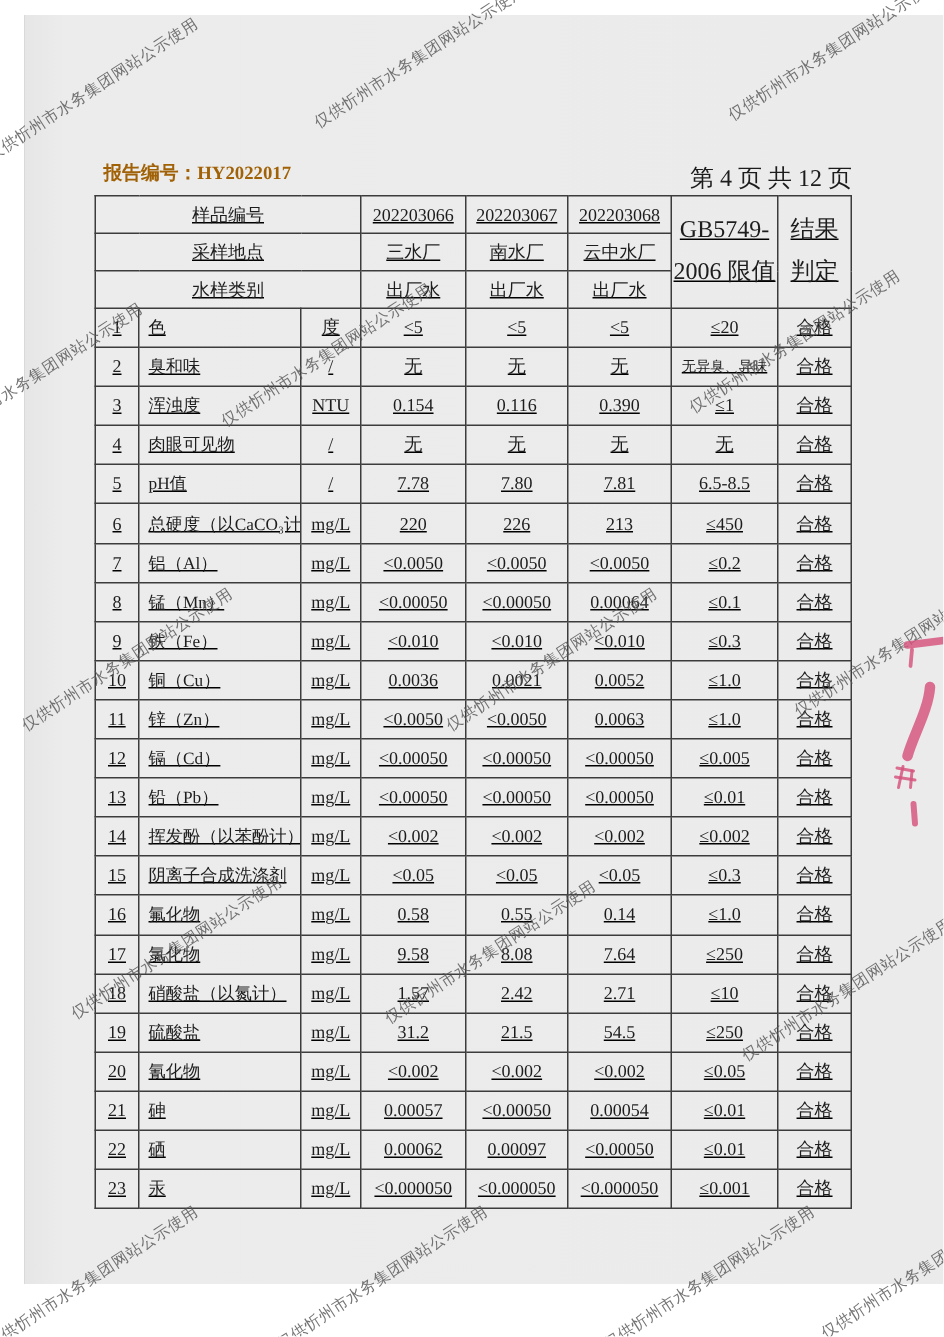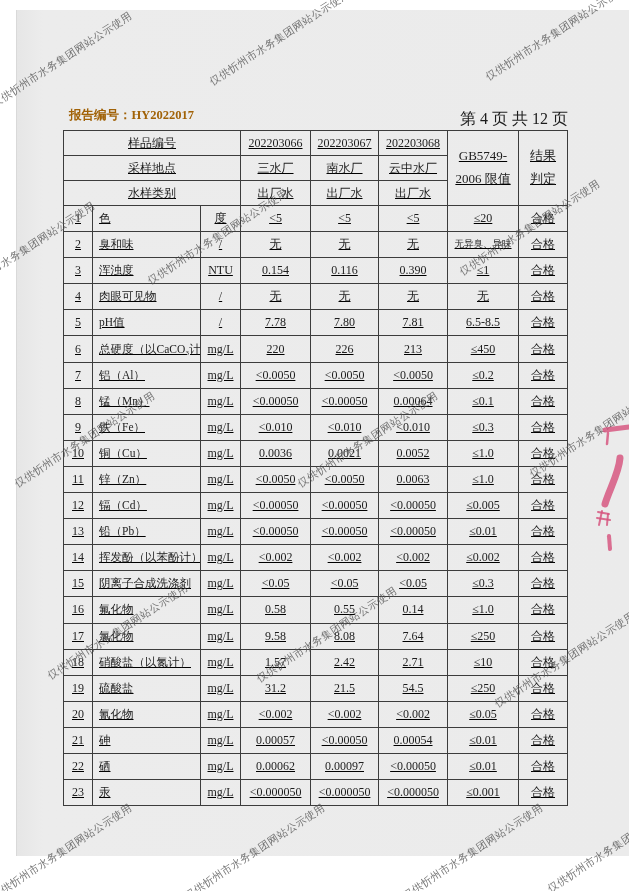--- a/index.html
+++ b/index.html
@@ -29,21 +29,21 @@
     border-collapse:collapse;table-layout:fixed;text-decoration:underline;
   }
   table.report td{
     border:1px solid #3c3c3c;text-align:center;vertical-align:middle;
     font-size:12px;color:#1d1d1d;padding:0;white-space:nowrap;overflow:hidden;
   }
   table.report thead td{height:24px;font-size:12px;}
   table.report tbody td{height:25.1px;}
   table.report td.param{text-align:left;padding-left:6px;font-size:11.5px;}
   table.report td.span-head{font-size:12px;}
-  .two-line{line-height:1.75;font-size:13px;}
+  .two-line{line-height:1.75;font-size:16px;}
   .wm-layer{position:absolute;left:0;top:0;width:629px;height:891px;pointer-events:none;}
   .wm{
     position:absolute;transform:translate(-50%,-50%) rotate(-33deg);
     font-family:"Liberation Sans","DejaVu Sans",sans-serif;
     font-size:10.5px;color:rgba(85,85,85,0.82);white-space:nowrap;letter-spacing:0.5px;
   }
   .stamp{position:absolute;right:0;top:417px;pointer-events:none;}
 </style>
 </head>
 <body>

